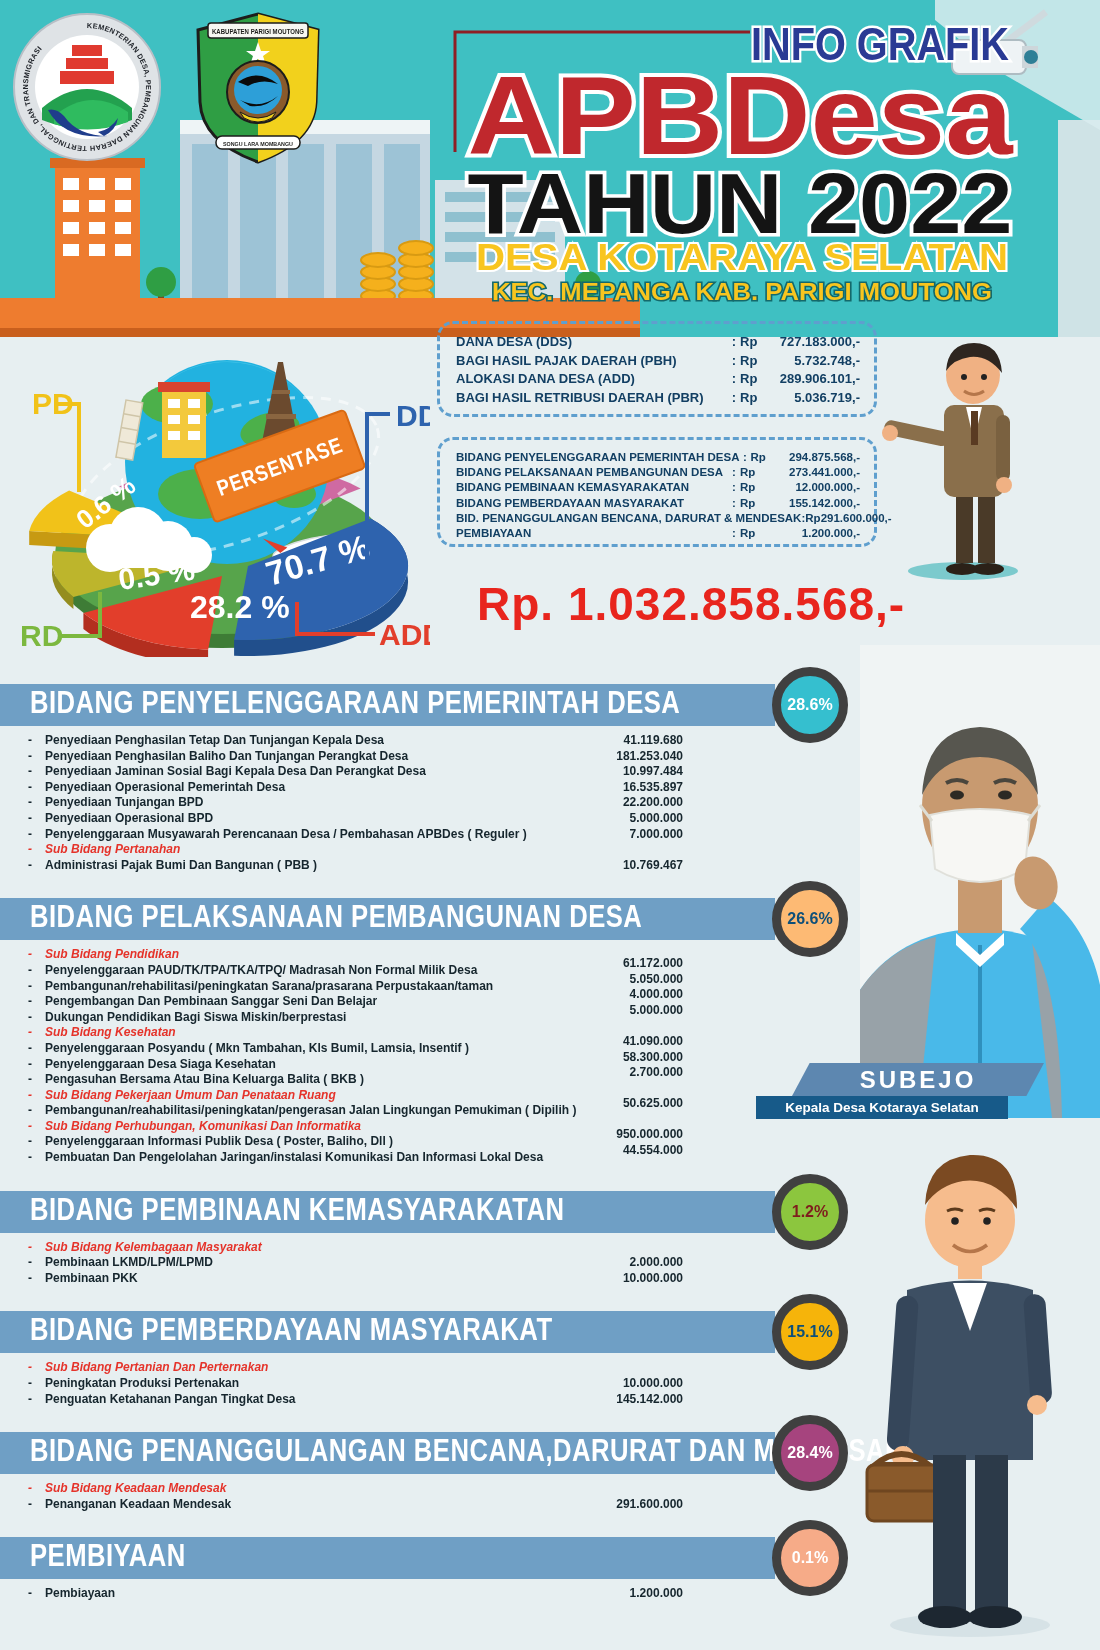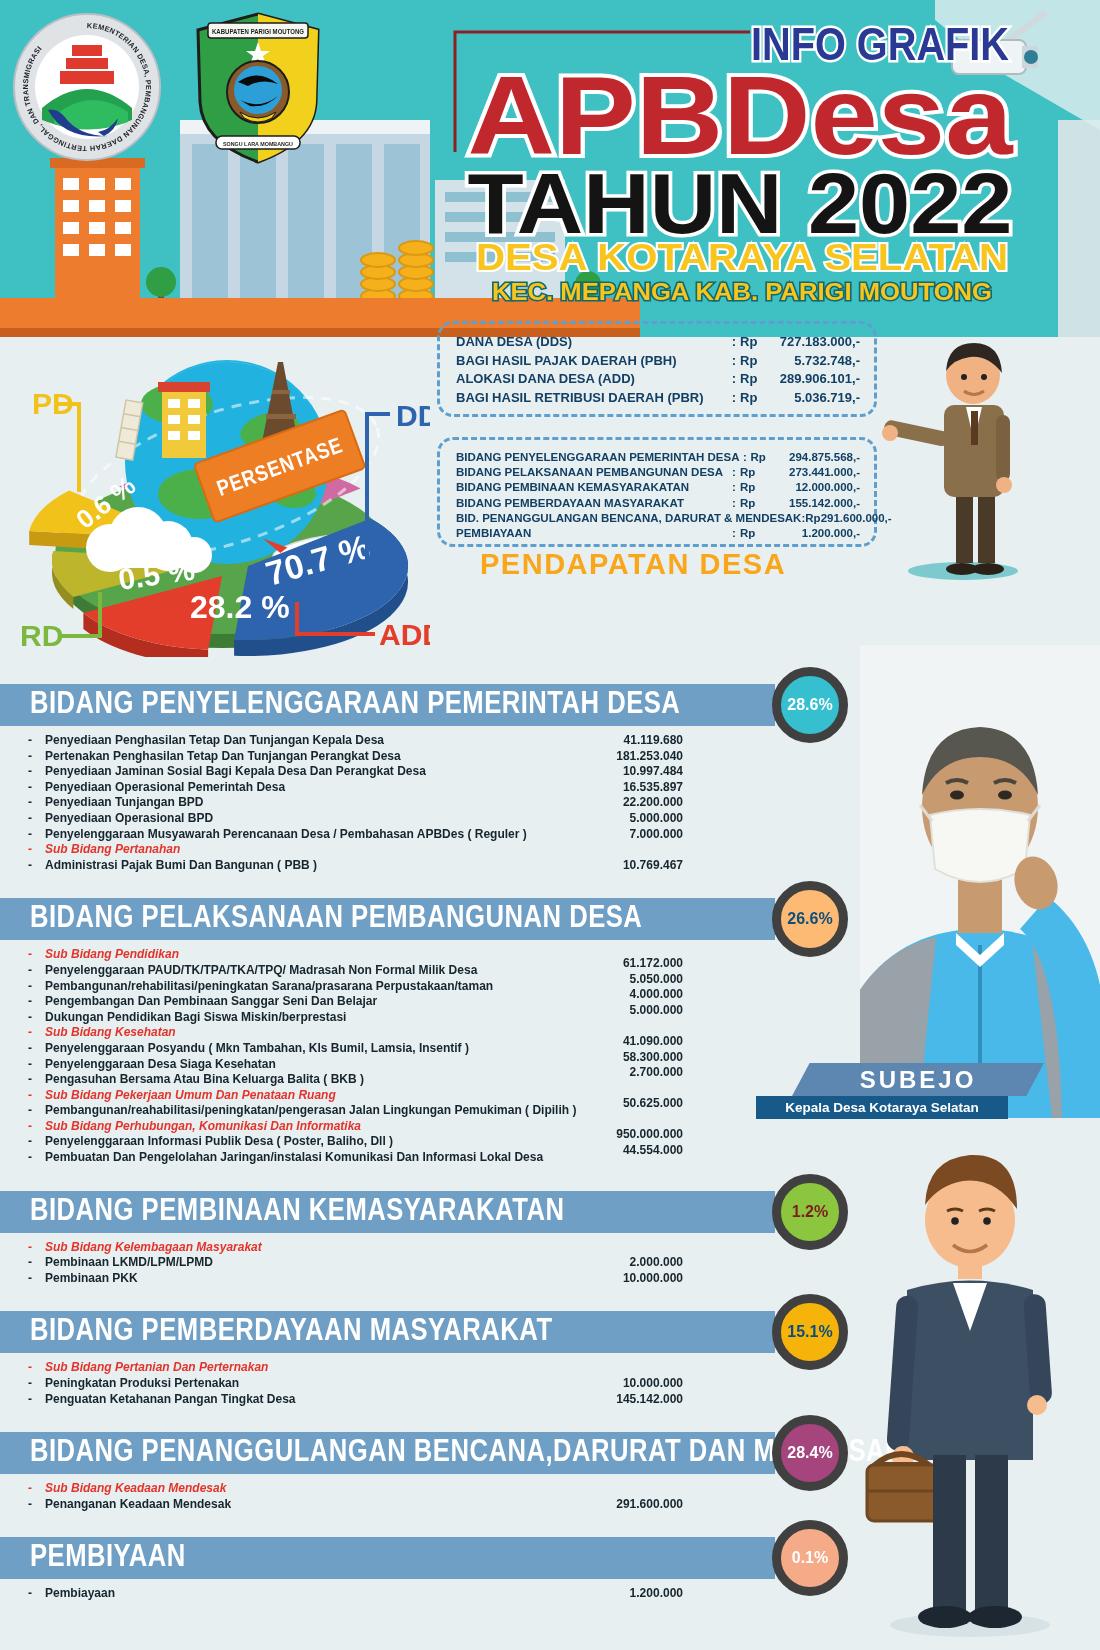--- a/index.html
+++ b/index.html
@@ -354,31 +354,31 @@
     <circle cx="12" cy="100" r="8" fill="#f0b183"></circle>
     <rect x="118" y="82" width="14" height="66" rx="7" fill="#7a6140"></rect>
     <circle cx="126" cy="152" r="8" fill="#f0b183"></circle>
     <ellipse cx="95" cy="42" rx="27" ry="29" fill="#f0b183"></ellipse>
     <path d="M68,38 Q70,10 96,10 Q122,10 124,40 Q110,22 92,24 Q76,26 68,38 Z" fill="#2e2620"></path>
     <circle cx="86" cy="44" r="3" fill="#222"></circle>
       <circle cx="106" cy="44" r="3" fill="#222"></circle>
     <path d="M86,58 Q96,65 106,58" stroke="#b5764a" stroke-width="3" fill="none"></path>
   </svg>
 
-  <div class="pendapatan-label">PENDAPATAN DESA</div>
+  <div class="pendapatan-amount">Rp. 1.032.858.568,-</div>
 
   <div id="sections">
       <section class="section-block">
         <div class="band">
           <div class="band-title">BIDANG PENYELENGGARAAN PEMERINTAH DESA</div>
           <div class="pct-circle" style="background: rgb(53, 191, 207); color: rgb(255, 255, 255);">28.6%</div>
         </div>
         <div class="items">
           <div class="item-row"><span class="bullet">-</span><span class="itxt">Penyediaan Penghasilan Tetap Dan Tunjangan Kepala Desa</span><span class="ival">41.119.680</span></div>
-          <div class="item-row"><span class="bullet">-</span><span class="itxt">Pertenakan Penghasilan Tetap Dan Tunjangan Perangkat Desa</span><span class="ival">181.253.040</span></div>
+          <div class="item-row"><span class="bullet">-</span><span class="itxt">Penyediaan Penghasilan Baliho Dan Tunjangan Perangkat Desa</span><span class="ival">181.253.040</span></div>
           <div class="item-row"><span class="bullet">-</span><span class="itxt">Penyediaan Jaminan Sosial Bagi Kepala Desa Dan Perangkat Desa</span><span class="ival">10.997.484</span></div>
           <div class="item-row"><span class="bullet">-</span><span class="itxt">Penyediaan Operasional Pemerintah Desa</span><span class="ival">16.535.897</span></div>
           <div class="item-row"><span class="bullet">-</span><span class="itxt">Penyediaan Tunjangan BPD</span><span class="ival">22.200.000</span></div>
           <div class="item-row"><span class="bullet">-</span><span class="itxt">Penyediaan Operasional BPD</span><span class="ival">5.000.000</span></div>
           <div class="item-row"><span class="bullet">-</span><span class="itxt">Penyelenggaraan Musyawarah Perencanaan Desa / Pembahasan APBDes ( Reguler )</span><span class="ival">7.000.000</span></div>
           <div class="item-row sub"><span class="bullet">-</span><span class="itxt">Sub Bidang Pertanahan</span></div>
           <div class="item-row"><span class="bullet">-</span><span class="itxt">Administrasi Pajak Bumi Dan Bangunan ( PBB )</span><span class="ival">10.769.467</span></div>
         </div>
       </section>
       <section class="section-block">

